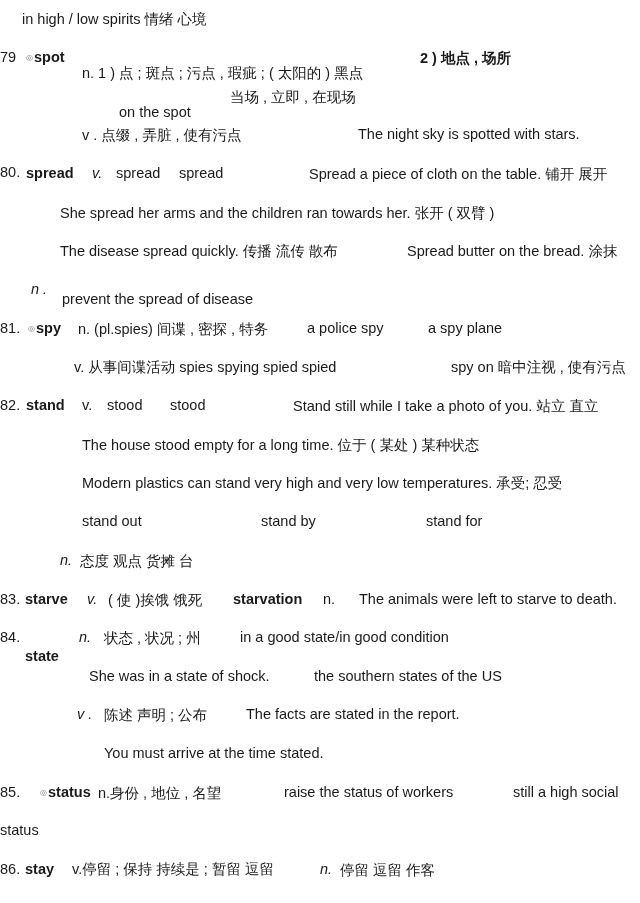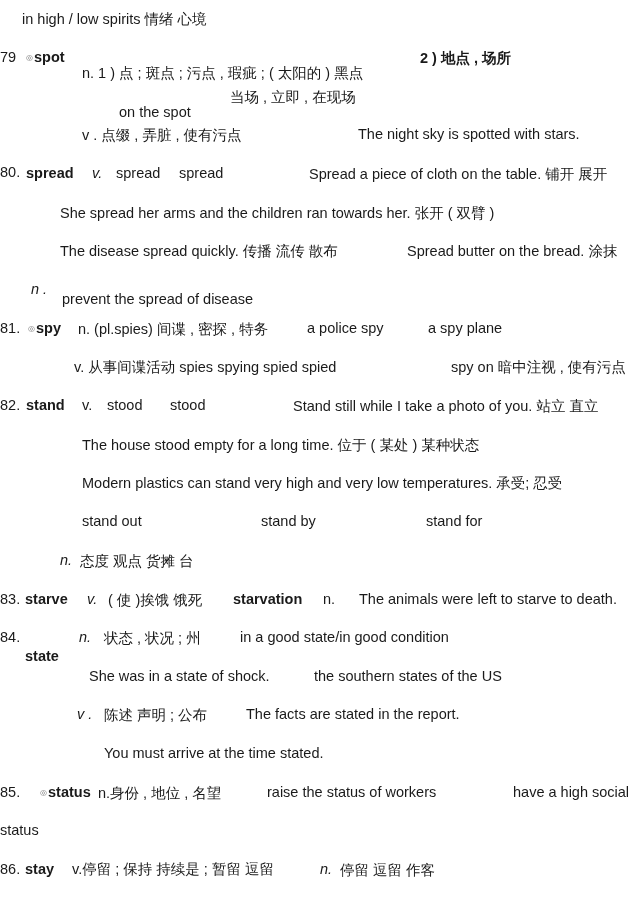--- a/index.html
+++ b/index.html
@@ -71,21 +71,21 @@
     <span class="seg" style="left: 240px; top: 629px;"><span>in a good state/in good condition</span></span>
     <span class="seg" style="left: 89px; top: 668px;"><span>She was in a state of shock.</span></span>
     <span class="seg" style="left: 314px; top: 668px;"><span>the southern states of the US</span></span>
     <span class="seg i" style="left: 77px; top: 706px;"><span>v .</span></span>
     <span class="seg" style="left: 104px; top: 706px;"><span>陈述  声明 ; 公布</span></span>
     <span class="seg" style="left: 246px; top: 706px;"><span>The facts are stated in the report.</span></span>
     <span class="seg" style="left: 104px; top: 745px;"><span>You must arrive at the time stated.</span></span>
     <span class="seg" style="left: 0px; top: 784px;"><span>85. </span></span>
     <span class="seg b" style="left: 40px; top: 784px;"><span class="mark">◎</span><span>status</span></span>
     <span class="seg" style="left: 98px; top: 784px;"><span>n.身份 , 地位  , 名望</span></span>
-    <span class="seg" style="left: 267px; top: 784px; text-align: right;"><span>raise the status of workers</span></span>
-    <span class="seg" style="left: 513px; top: 784px;"><span>have a high social</span></span>
+    <span class="seg" style="left: 284px; top: 784px; text-align: right;"><span>raise the status of workers</span></span>
+    <span class="seg" style="left: 513px; top: 784px;"><span>still a high social</span></span>
     <span class="seg" style="left: 0px; top: 822px;"><span>status</span></span>
     <span class="seg" style="left: 0px; top: 861px;"><span>86. </span></span>
     <span class="seg b" style="left: 25px; top: 861px;"><span>stay</span></span>
     <span class="seg" style="left: 72px; top: 860px;"><span>v.停留 ; 保持  持续是  ; 暂留  逗留</span></span>
     <span class="seg i" style="left: 320px; top: 861px;"><span>n.</span></span>
     <span class="seg" style="left: 340px; top: 861px;"><span>停留  逗留  作客</span></span>
   </div>
 
 </body></html>

